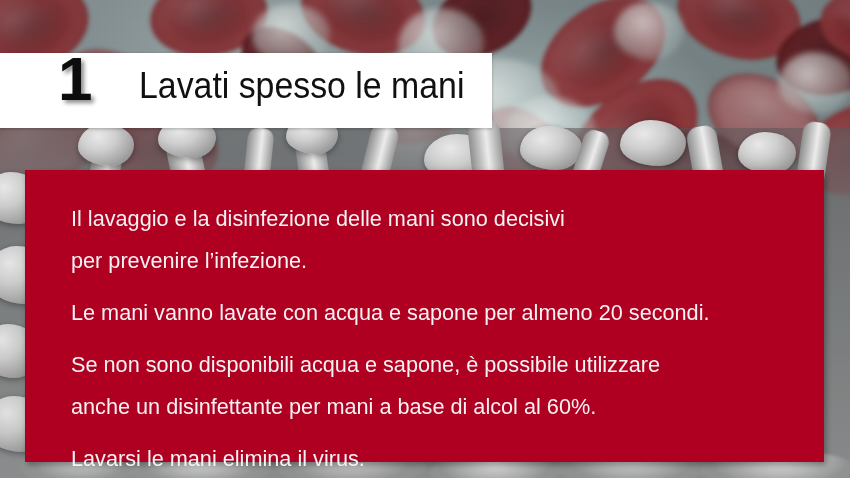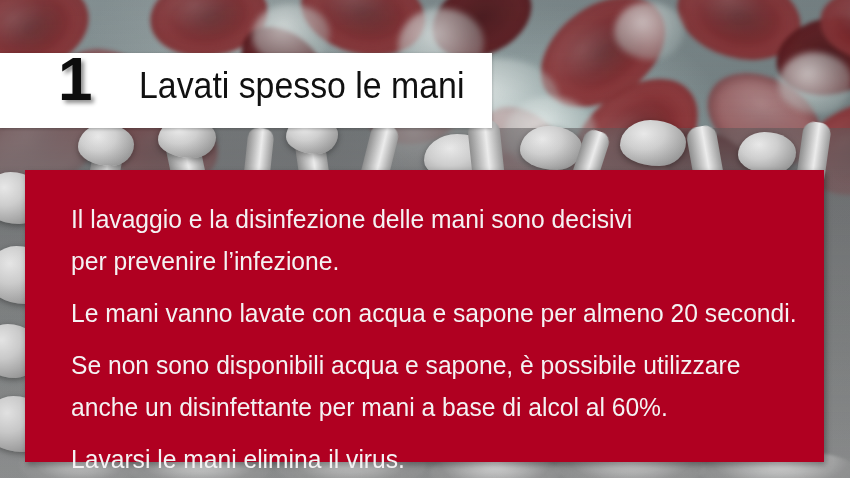--- a/index.html
+++ b/index.html
@@ -137,21 +137,21 @@
     height: 292px;
     background: #b00021;
     box-shadow: 2px 3px 6px rgba(0,0,0,0.35);
   }
   #body-copy {
     position: absolute;
     left: 46px;
     top: 34px;
     right: 18px;
     color: #f4f2f3;
-    font-size: 25px;
+    font-size: 22px;
     line-height: 30px;
   }
   #body-copy p {
     margin: 0 0 12px 0;
     white-space: nowrap;
     transform: scaleX(0.985);
     transform-origin: left center;
   }
   #body-copy p:last-child { margin-bottom: 0; }
 </style>

